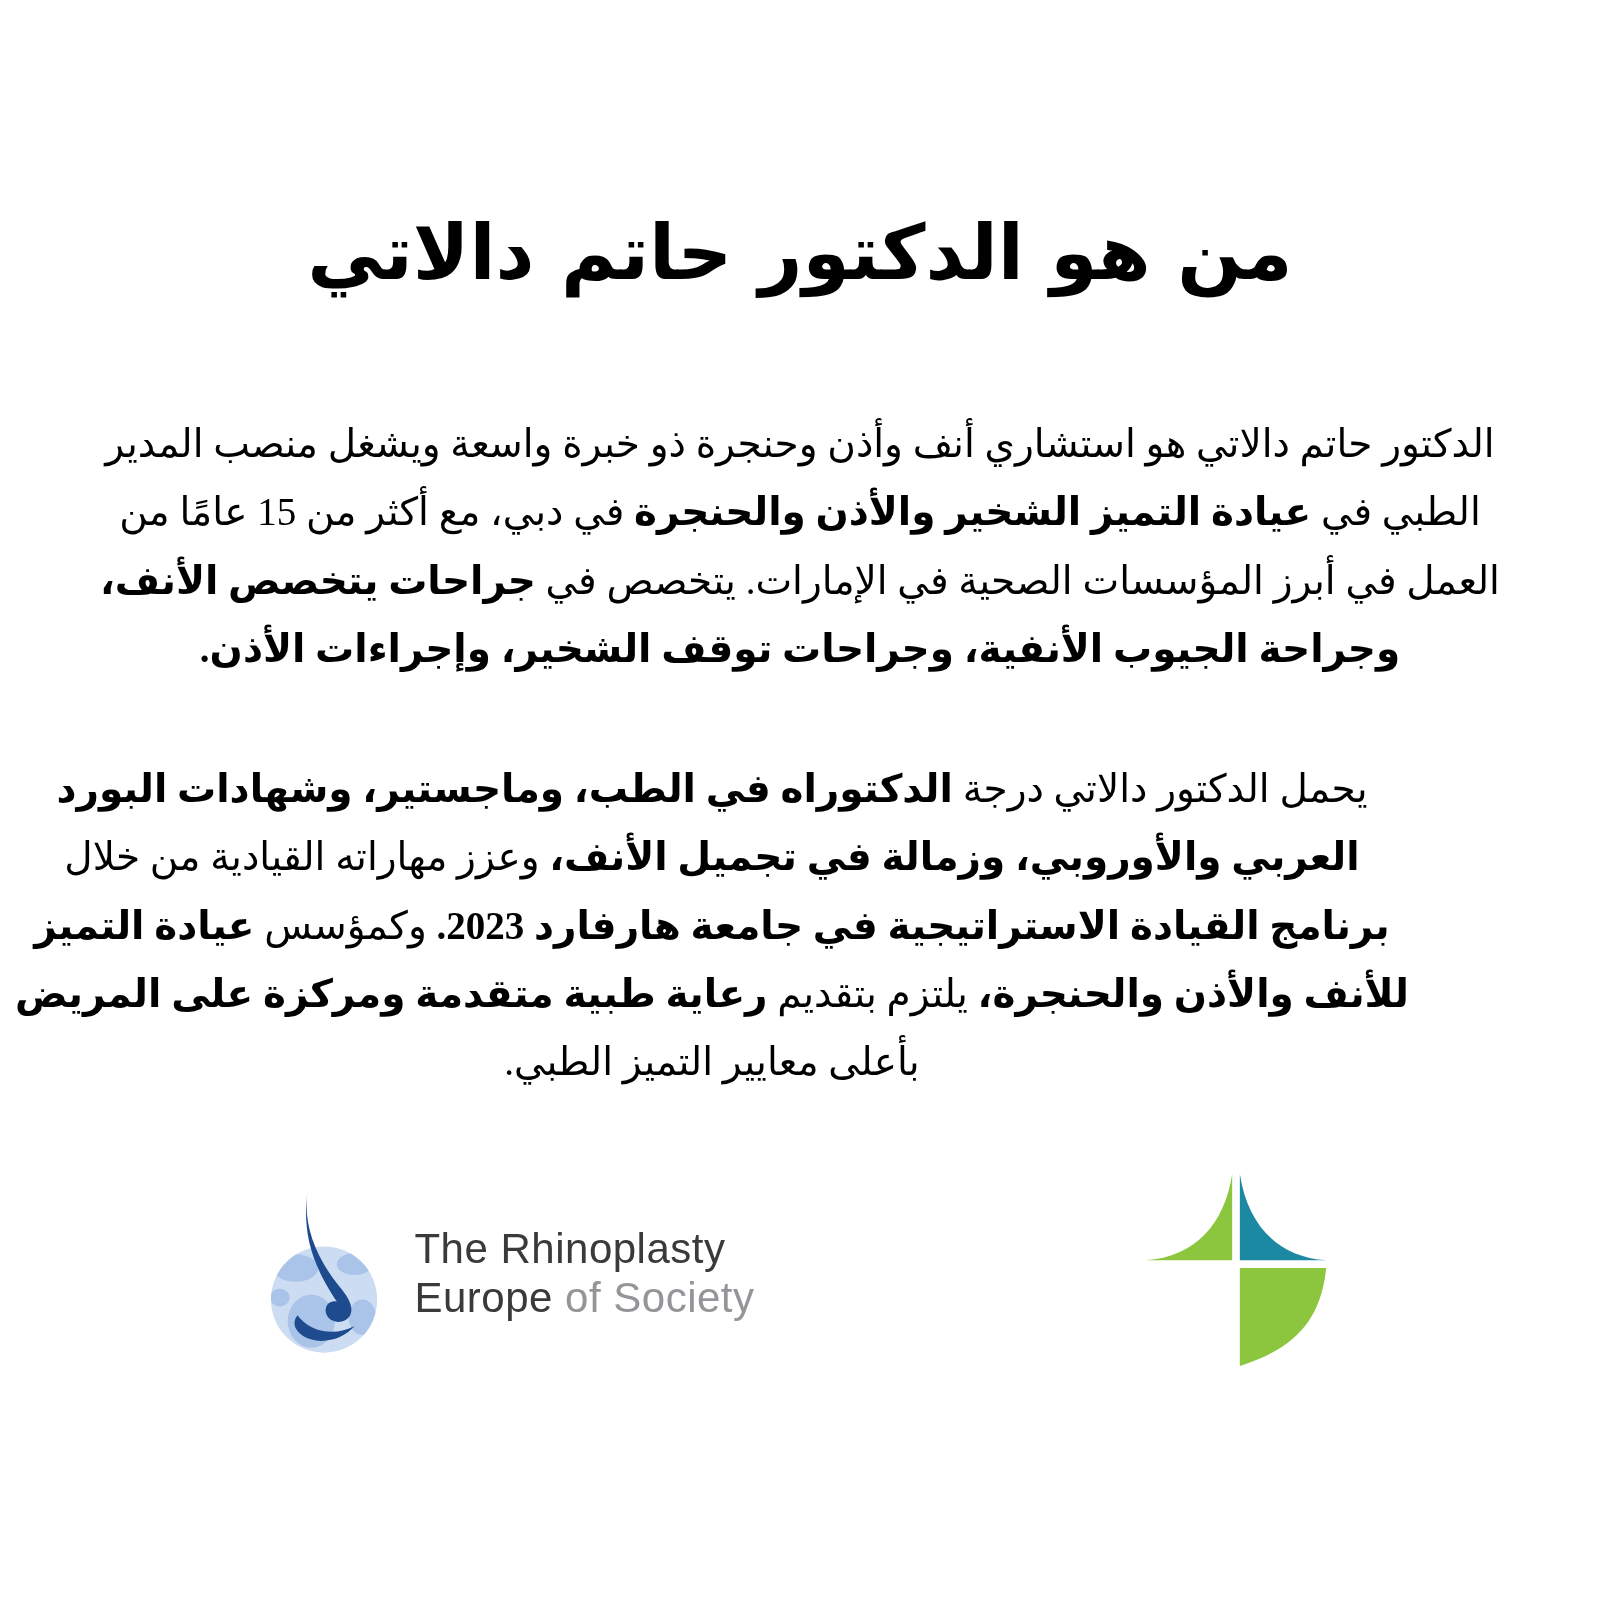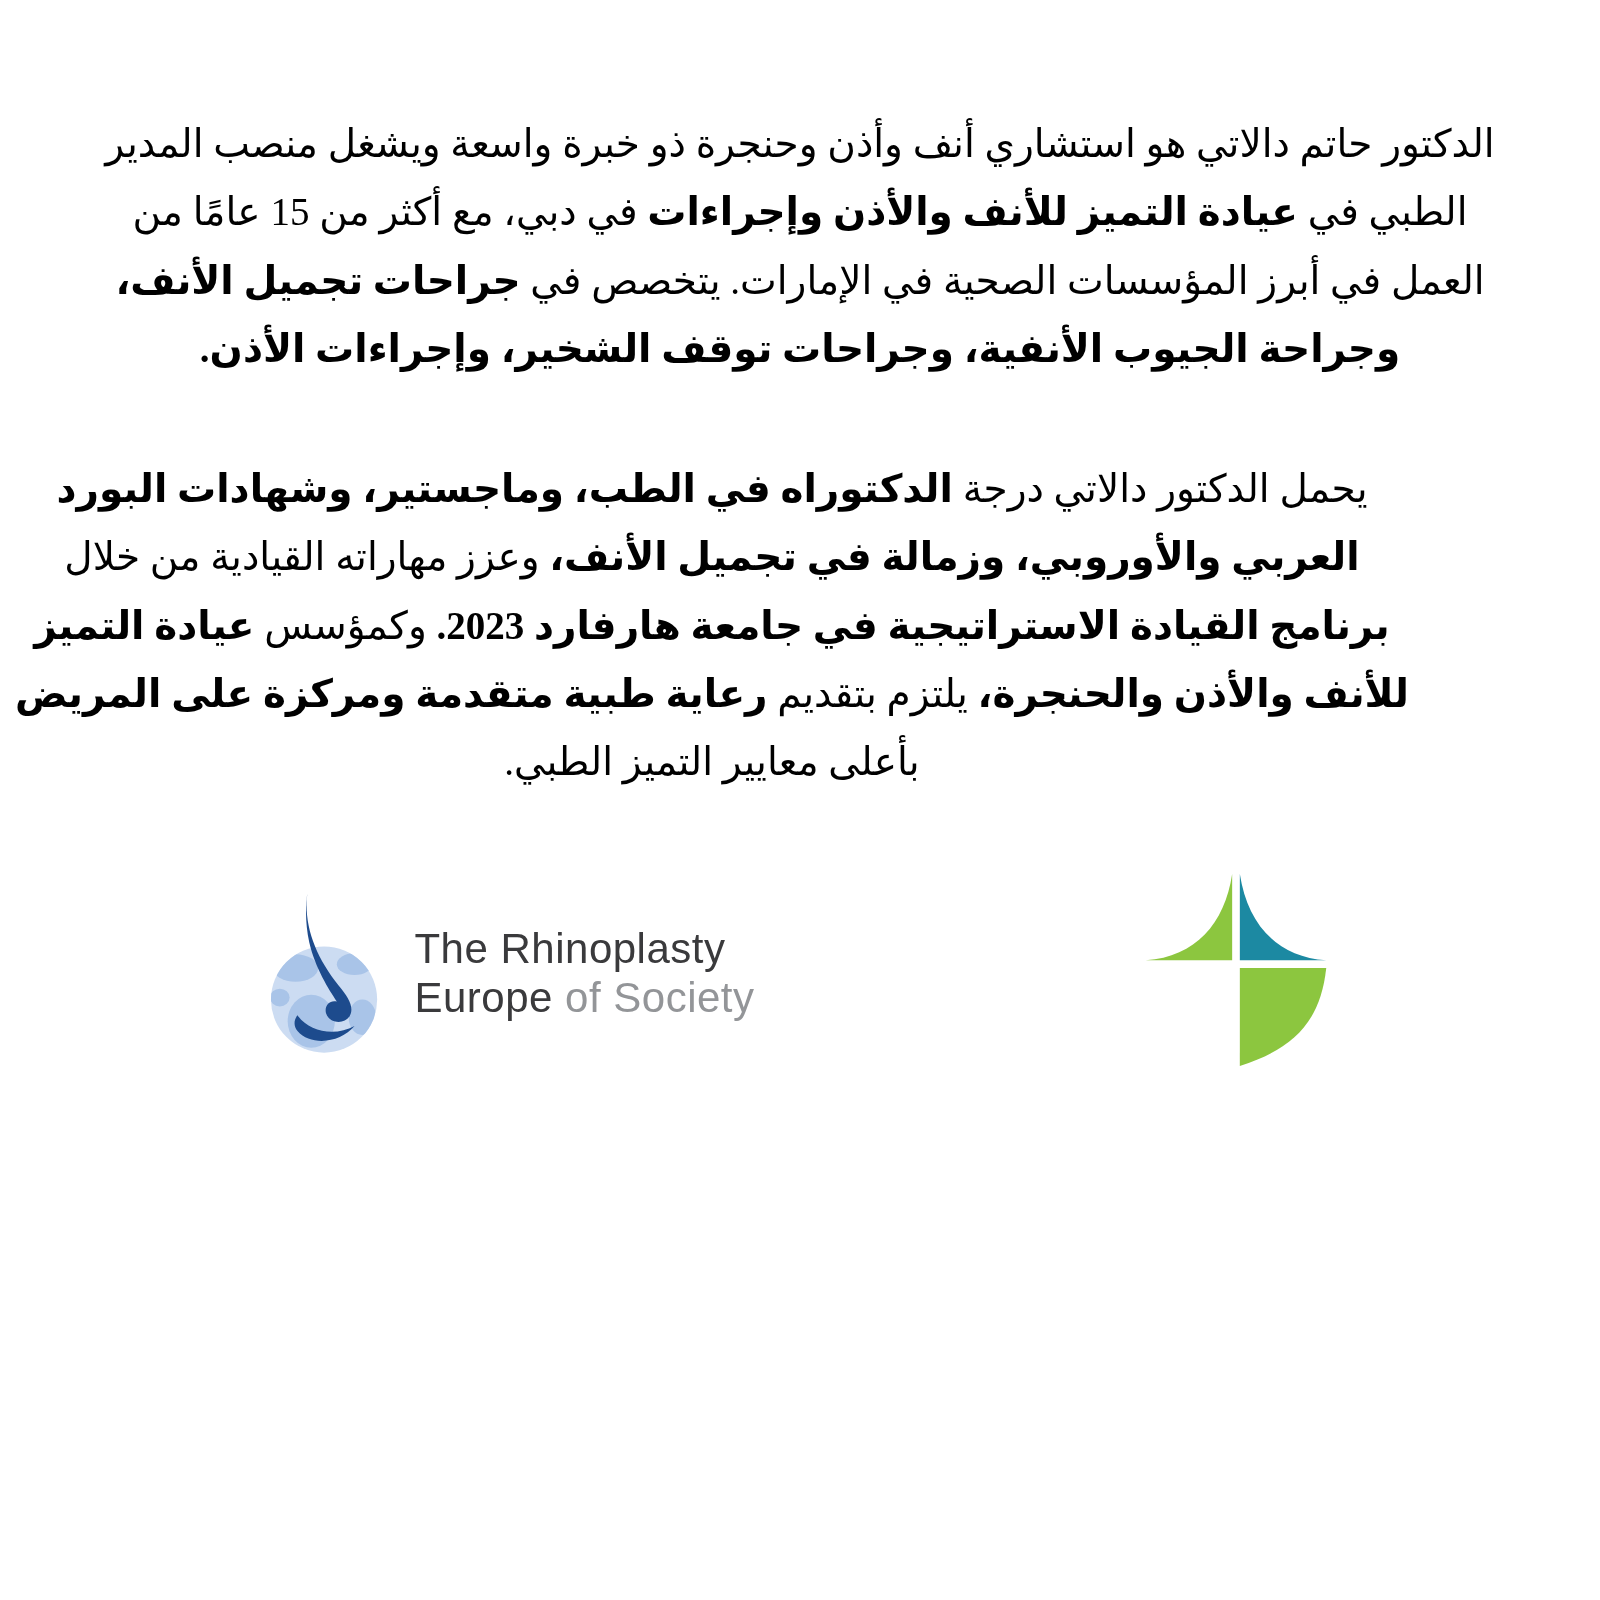--- a/index.html
+++ b/index.html
@@ -43,22 +43,23 @@
   .dha-en{
     font-family:"Liberation Sans","DejaVu Sans",sans-serif;
     font-size:29px;letter-spacing:0.6px;color:#161616;white-space:nowrap;margin-top:2px;
   }
 </style>
 </head>
 <body>
 
 <div class="page">
 
+  <h1 class="title">من هو الدكتور حاتم دالاتي</h1>
 
-  <p class="para" id="para1"><span>الدكتور حاتم دالاتي هو استشاري أنف وأذن وحنجرة ذو خبرة واسعة ويشغل منصب المدير الطبي في </span><b>عيادة التميز للأنف والأذن وإجراءات</b><span> في دبي، مع أكثر من 15 عامًا من العمل في أبرز المؤسسات الصحية في الإمارات. يتخصص في </span><b>جراحات تجميل الأنف، وجراحة الجيوب الأنفية، وجراحات توقف الشخير، وإجراءات الأذن.</b></p>
+  <p class="para" id="para1"><span>الدكتور حاتم دالاتي هو استشاري أنف وأذن وحنجرة ذو خبرة واسعة ويشغل منصب المدير الطبي في </span><b>عيادة التميز الشخير والأذن والحنجرة</b><span> في دبي، مع أكثر من 15 عامًا من العمل في أبرز المؤسسات الصحية في الإمارات. يتخصص في </span><b>جراحات يتخصص الأنف، وجراحة الجيوب الأنفية، وجراحات توقف الشخير، وإجراءات الأذن.</b></p>
 
   <p class="para" id="para2"><span>يحمل الدكتور دالاتي درجة </span><b>الدكتوراه في الطب، وماجستير، وشهادات البورد العربي والأوروبي، وزمالة في تجميل الأنف،</b><span> وعزز مهاراته القيادية من خلال </span><b>برنامج القيادة الاستراتيجية في جامعة هارفارد 2023.</b><span> وكمؤسس </span><b>عيادة التميز للأنف والأذن والحنجرة،</b><span> يلتزم بتقديم </span><b>رعاية طبية متقدمة ومركزة على المريض</b><span> بأعلى معايير التميز الطبي.</span></p>
 
   <div class="logos">
 
     <div class="rse">
       <svg width="118" height="168" viewBox="0 0 120 168" aria-hidden="true">
         <defs>
           <clipPath id="globeClip">
               <circle cx="57" cy="110" r="54"></circle>

